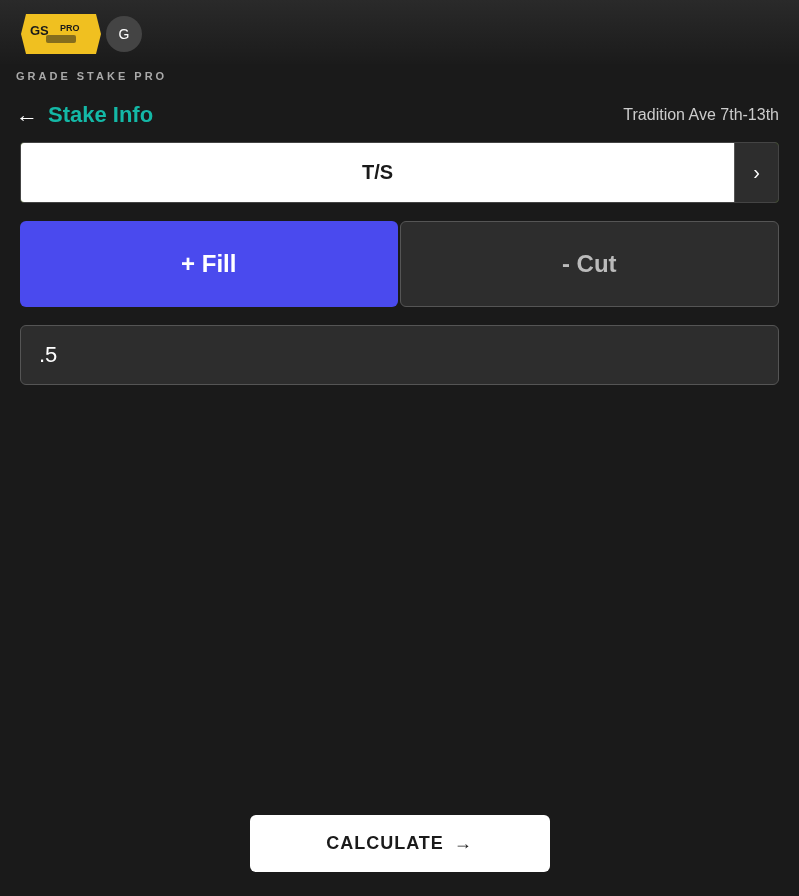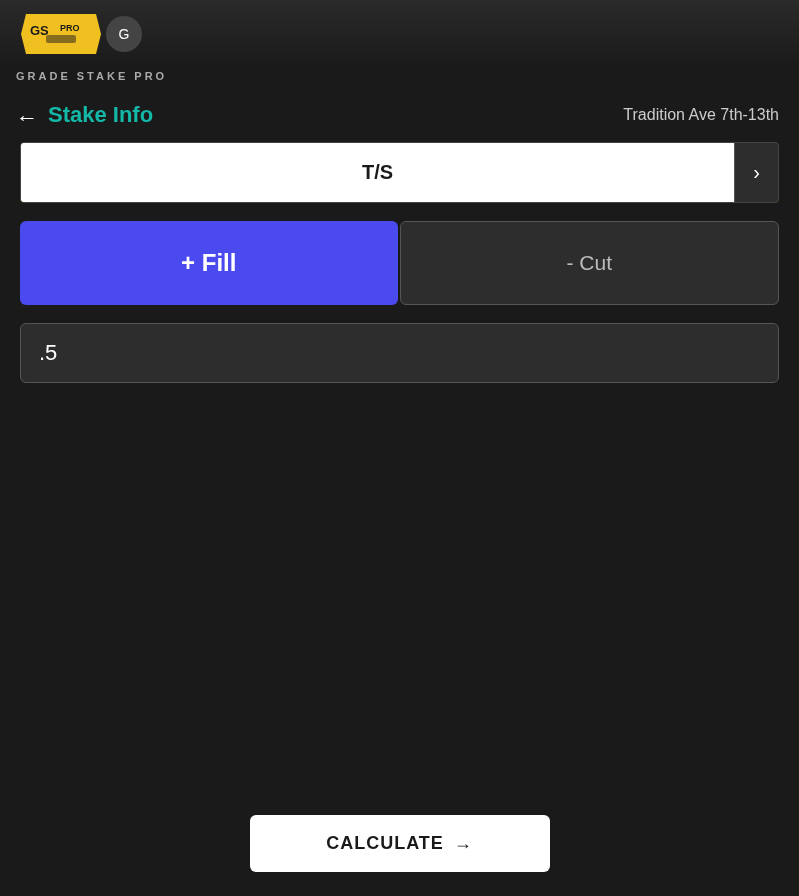--- a/index.html
+++ b/index.html
@@ -149,22 +149,22 @@
       border-radius: 6px;
       cursor: pointer;
       text-align: center;
     }
 
     .cut-btn {
       flex: 1;
       padding: 28px 0;
       background: #2d2d2d;
       color: #bbb;
-      font-size: 21px;
-      font-weight: normal;
+      font-size: 24px;
+      font-weight: bold;
       border: 1px solid #555;
       border-radius: 6px;
       cursor: pointer;
       text-align: center;
     }
 
     
     .input-section {
       margin: 4px 20px 0 20px;
     }

